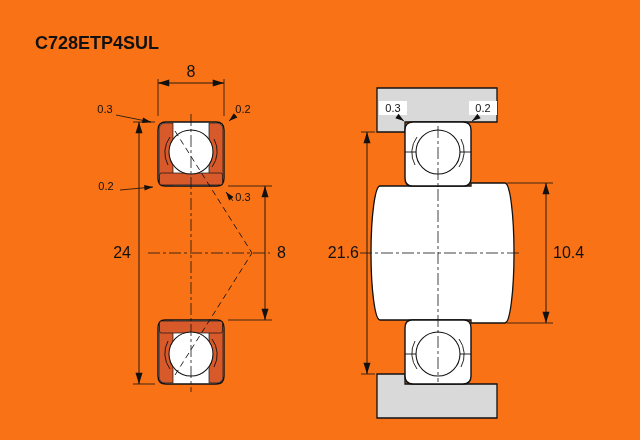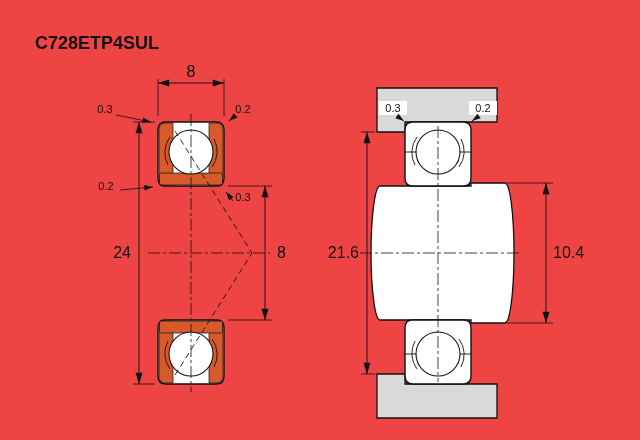--- a/index.html
+++ b/index.html
@@ -1,16 +1,16 @@
 <!DOCTYPE html>
 <html><head>
 <meta charset="utf-8">
 <style>
   html,body{margin:0;padding:0;background:#ffffff;}
-  .page{position:relative;width:640px;height:440px;background:#ef4444;overflow:hidden;}
+  .page{position:relative;width:640px;height:440px;background:#f97316;overflow:hidden;}
   svg{display:block;}
   svg text{font-family:"Liberation Sans",sans-serif;fill:#111;}
   .title-text{font-size:18px;font-weight:600;}
   .dim-text{font-size:16px;}
   .small-text{font-size:11px;text-anchor:middle;}
   .outline{fill:#ffffff;stroke:#111;stroke-width:1.4;}
   .ball{fill:#ffffff;stroke:#111;stroke-width:1.1;}
   .cage{fill:none;stroke:#111;stroke-width:0.9;}
   .seal{stroke:#111;stroke-width:0.7;}
   .ext{stroke:#111;stroke-width:0.8;fill:none;}

